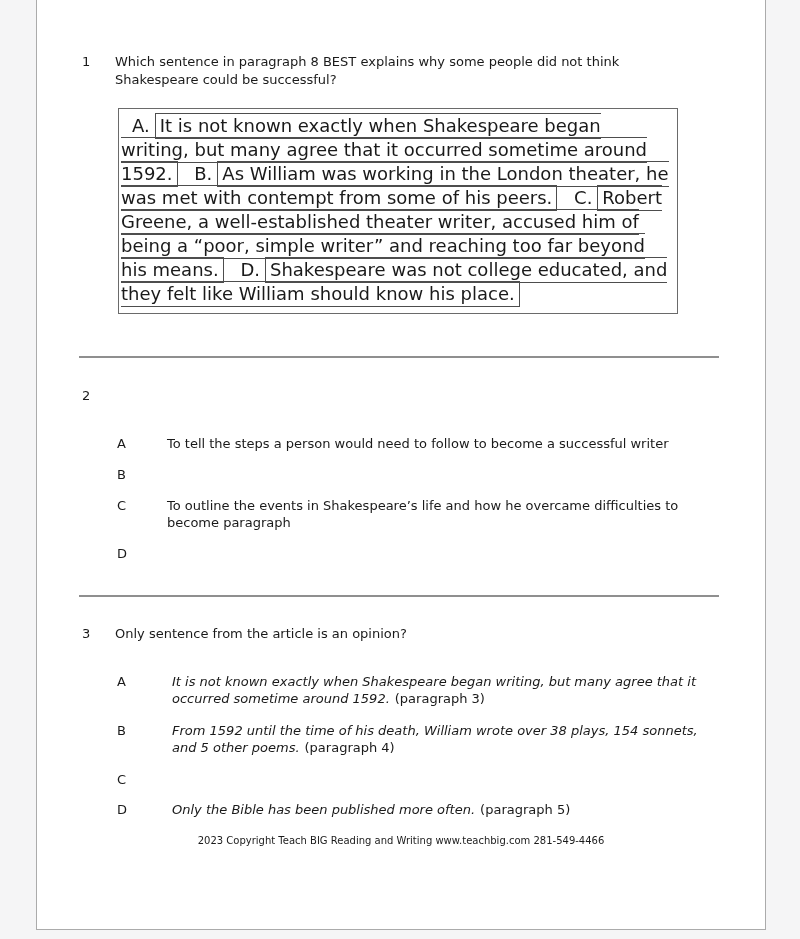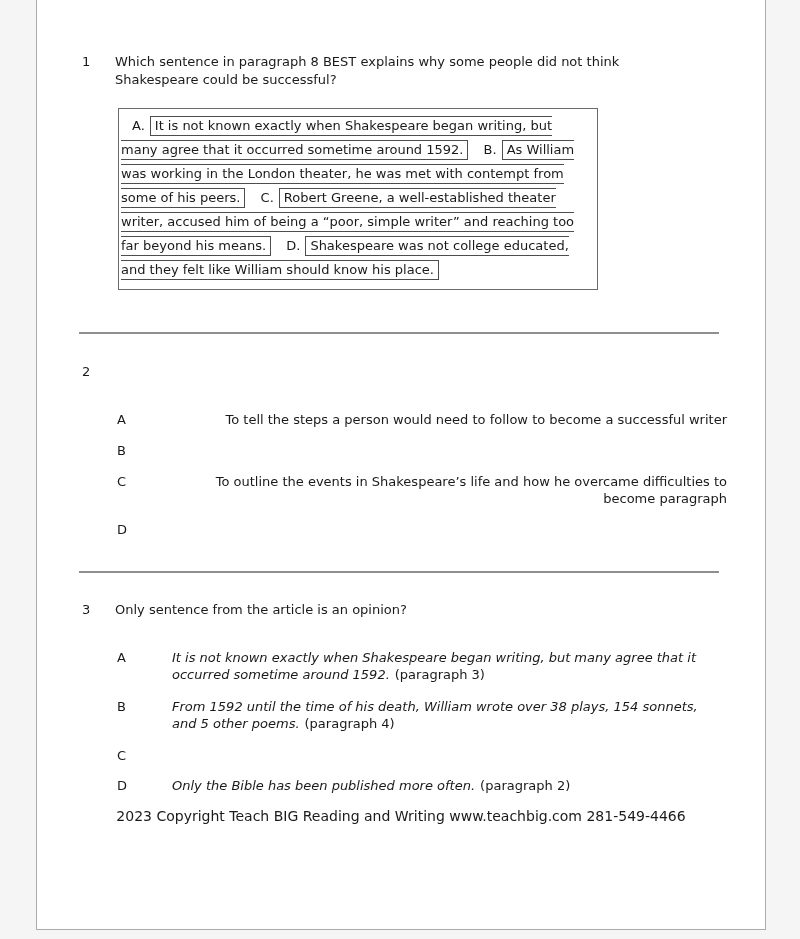--- a/index.html
+++ b/index.html
@@ -29,24 +29,24 @@
   .q1 { margin: 53px 0 0 45px; }
   .q2 { margin: 29px 0 0 45px; }
   .q3 { margin: 28px 0 0 45px; }
   .q-number { width: 33px; flex-shrink: 0; }
   .q-text { width: 590px; }
   .bold { font-weight: normal; }
 
   
   .answer-box {
     margin: 19px 0 0 81px;
-    width: 480px;
+    width: 560px;
     border: 1px solid #6a6a6a;
     padding: 5px 8px 7px 2px;
-    font-size: 13px;
+    font-size: 18px;
     line-height: 24px;
   }
   .opt-letter {
     margin-left: 11px;
     margin-right: 5px;
   }
   .boxed {
     border: 1px solid #4d4d4d;
     padding: 1px 4px 2px 4px;
   }
@@ -65,30 +65,30 @@
     display: flex;
     margin-left: 80px;
     font-size: 13px;
     line-height: 17px;
   }
   .q2-choices .choice-row { margin-bottom: 14px; }
   .q3-choices .choice-row { margin-bottom: 15px; }
   .q3-choices .choice-row:nth-child(3) { margin-bottom: 13px; }
   .choice-letter { width: 50px; flex-shrink: 0; }
   .q3-choices .choice-letter { width: 55px; }
-  .q2-choices .choice-text { width: 560px; text-align: right; }
+  .q2-choices .choice-text { width: 560px; }
   .q3-choices .choice-text { width: 535px; }
   .italic-sentence { font-style: italic; }
   .cite { font-style: normal; margin-left: 5px; }
 
   
   .footer {
     margin-top: 15px;
     text-align: center;
-    font-size: 14px;
+    font-size: 10px;
     line-height: 15px;
   }
 </style>
 </head>
 <body>
 
 <div class="viewport">
   <div class="page">
 
     <div class="question q1">
@@ -140,20 +140,20 @@
       </div>
       <div class="choice-row">
         <div class="choice-letter">B</div>
         <div class="choice-text"><span class="italic-sentence">From 1592 until the time of his death, William wrote over 38 plays, 154 sonnets, and 5 other poems.</span><span class="cite">(paragraph 4)</span></div>
       </div>
       <div class="choice-row">
         <div class="choice-letter">C</div>
       </div>
       <div class="choice-row">
         <div class="choice-letter">D</div>
-        <div class="choice-text"><span class="italic-sentence">Only the Bible has been published more often.</span><span class="cite">(paragraph 2)</span></div>
+        <div class="choice-text"><span class="italic-sentence">Only the Bible has been published more often.</span><span class="cite">(paragraph 5)</span></div>
       </div>
     </div>
 
     <div class="footer">2023 Copyright Teach BIG Reading and Writing www.teachbig.com 281-549-4466</div>
 
   </div>
 </div>
 
 </body></html>

